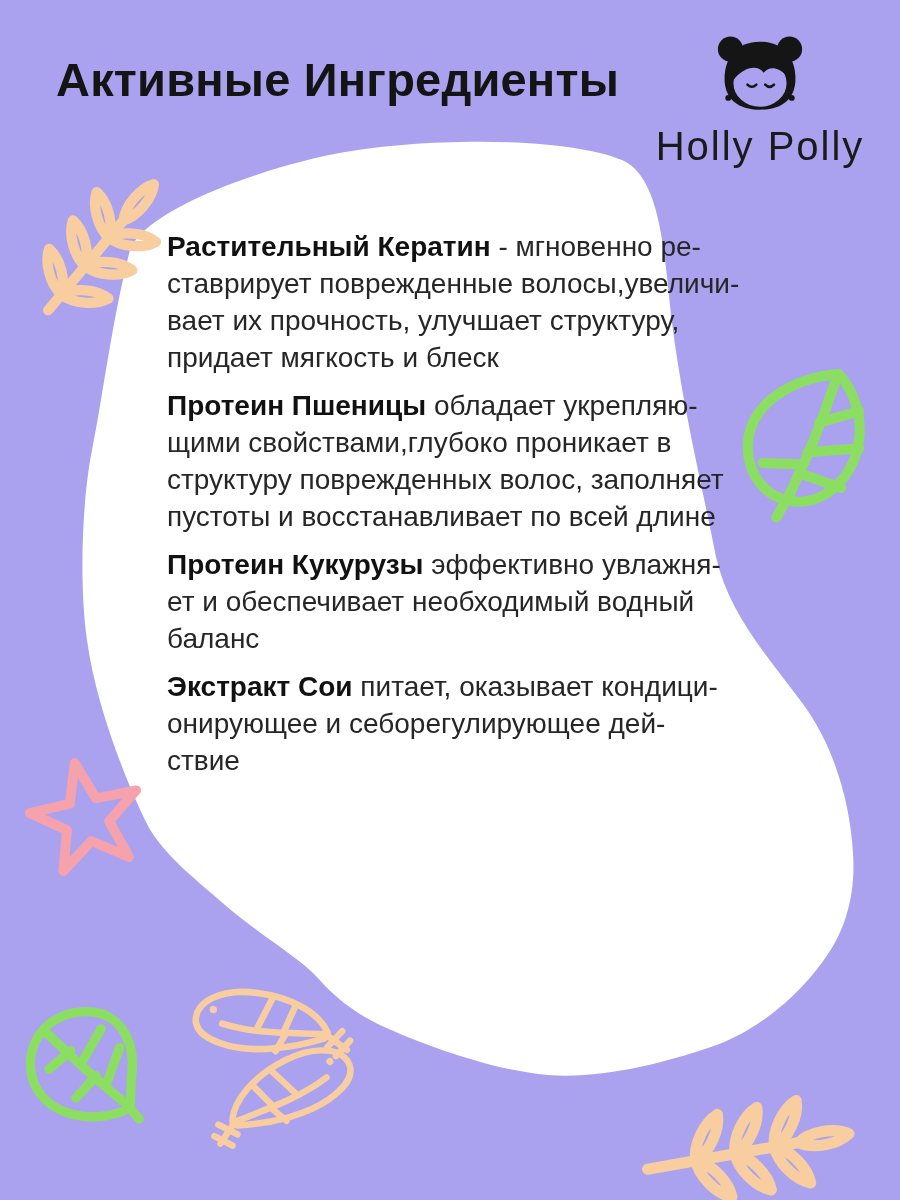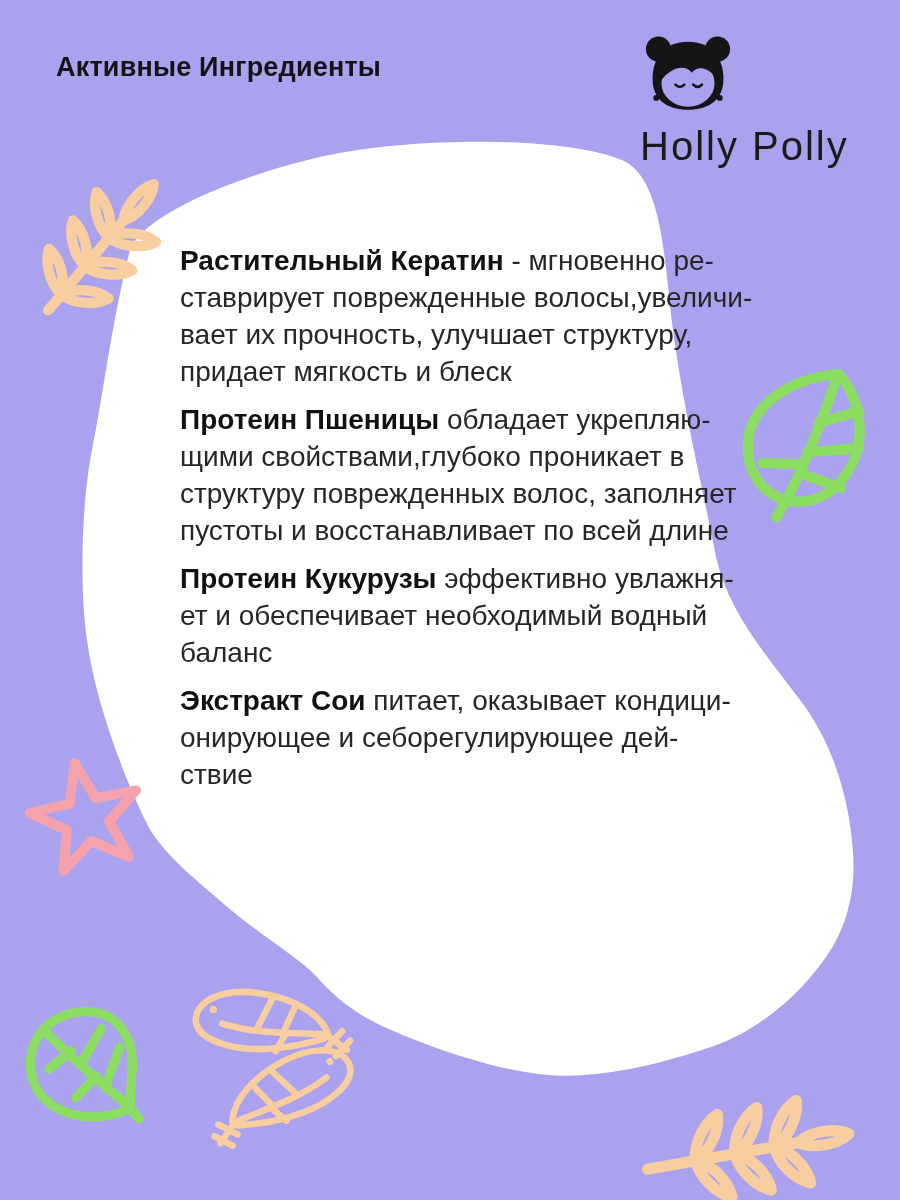--- a/index.html
+++ b/index.html
@@ -10,32 +10,32 @@
     color:#1b1b1b;
   }
   svg { display:block; overflow:visible; }
   .abs { position:absolute; }
 
   
   .blob-svg { left:0; top:0; }
 
   
   .page-title {
-    left:56px; top:52px; font-size:27px; font-weight:700;
+    left:56px; top:52px; font-size:47px; font-weight:700;
     letter-spacing:0.2px; color:#141414; margin:0;
   }
   .brand { left:640px; top:28px; width:240px;
-    display:flex; flex-direction:column; align-items:flex-start; }
+    display:flex; flex-direction:column; align-items:center; }
   .brand-text {
     font-size:40px; font-weight:400; letter-spacing:2px;
     color:#1a1a1a; margin-top:2px; white-space:nowrap;
   }
 
   
-  .content { left:167px; top:242px; width:600px;margin-left:13px; }
+  .content { left:167px; top:228px; width:600px; }
   .content p {
     margin:0 0 11px 0; font-size:28px; line-height:37px;
     white-space:pre-line; color:#262626;
   }
   .content strong { font-weight:700; color:#111; }
 
   
   .deco path, .deco line { fill:none; stroke-linecap:round; stroke-linejoin:round; }
   .peach path { stroke:#F8CEA0; }
   .peach .fill { fill:#F8CEA0; stroke:none; }

